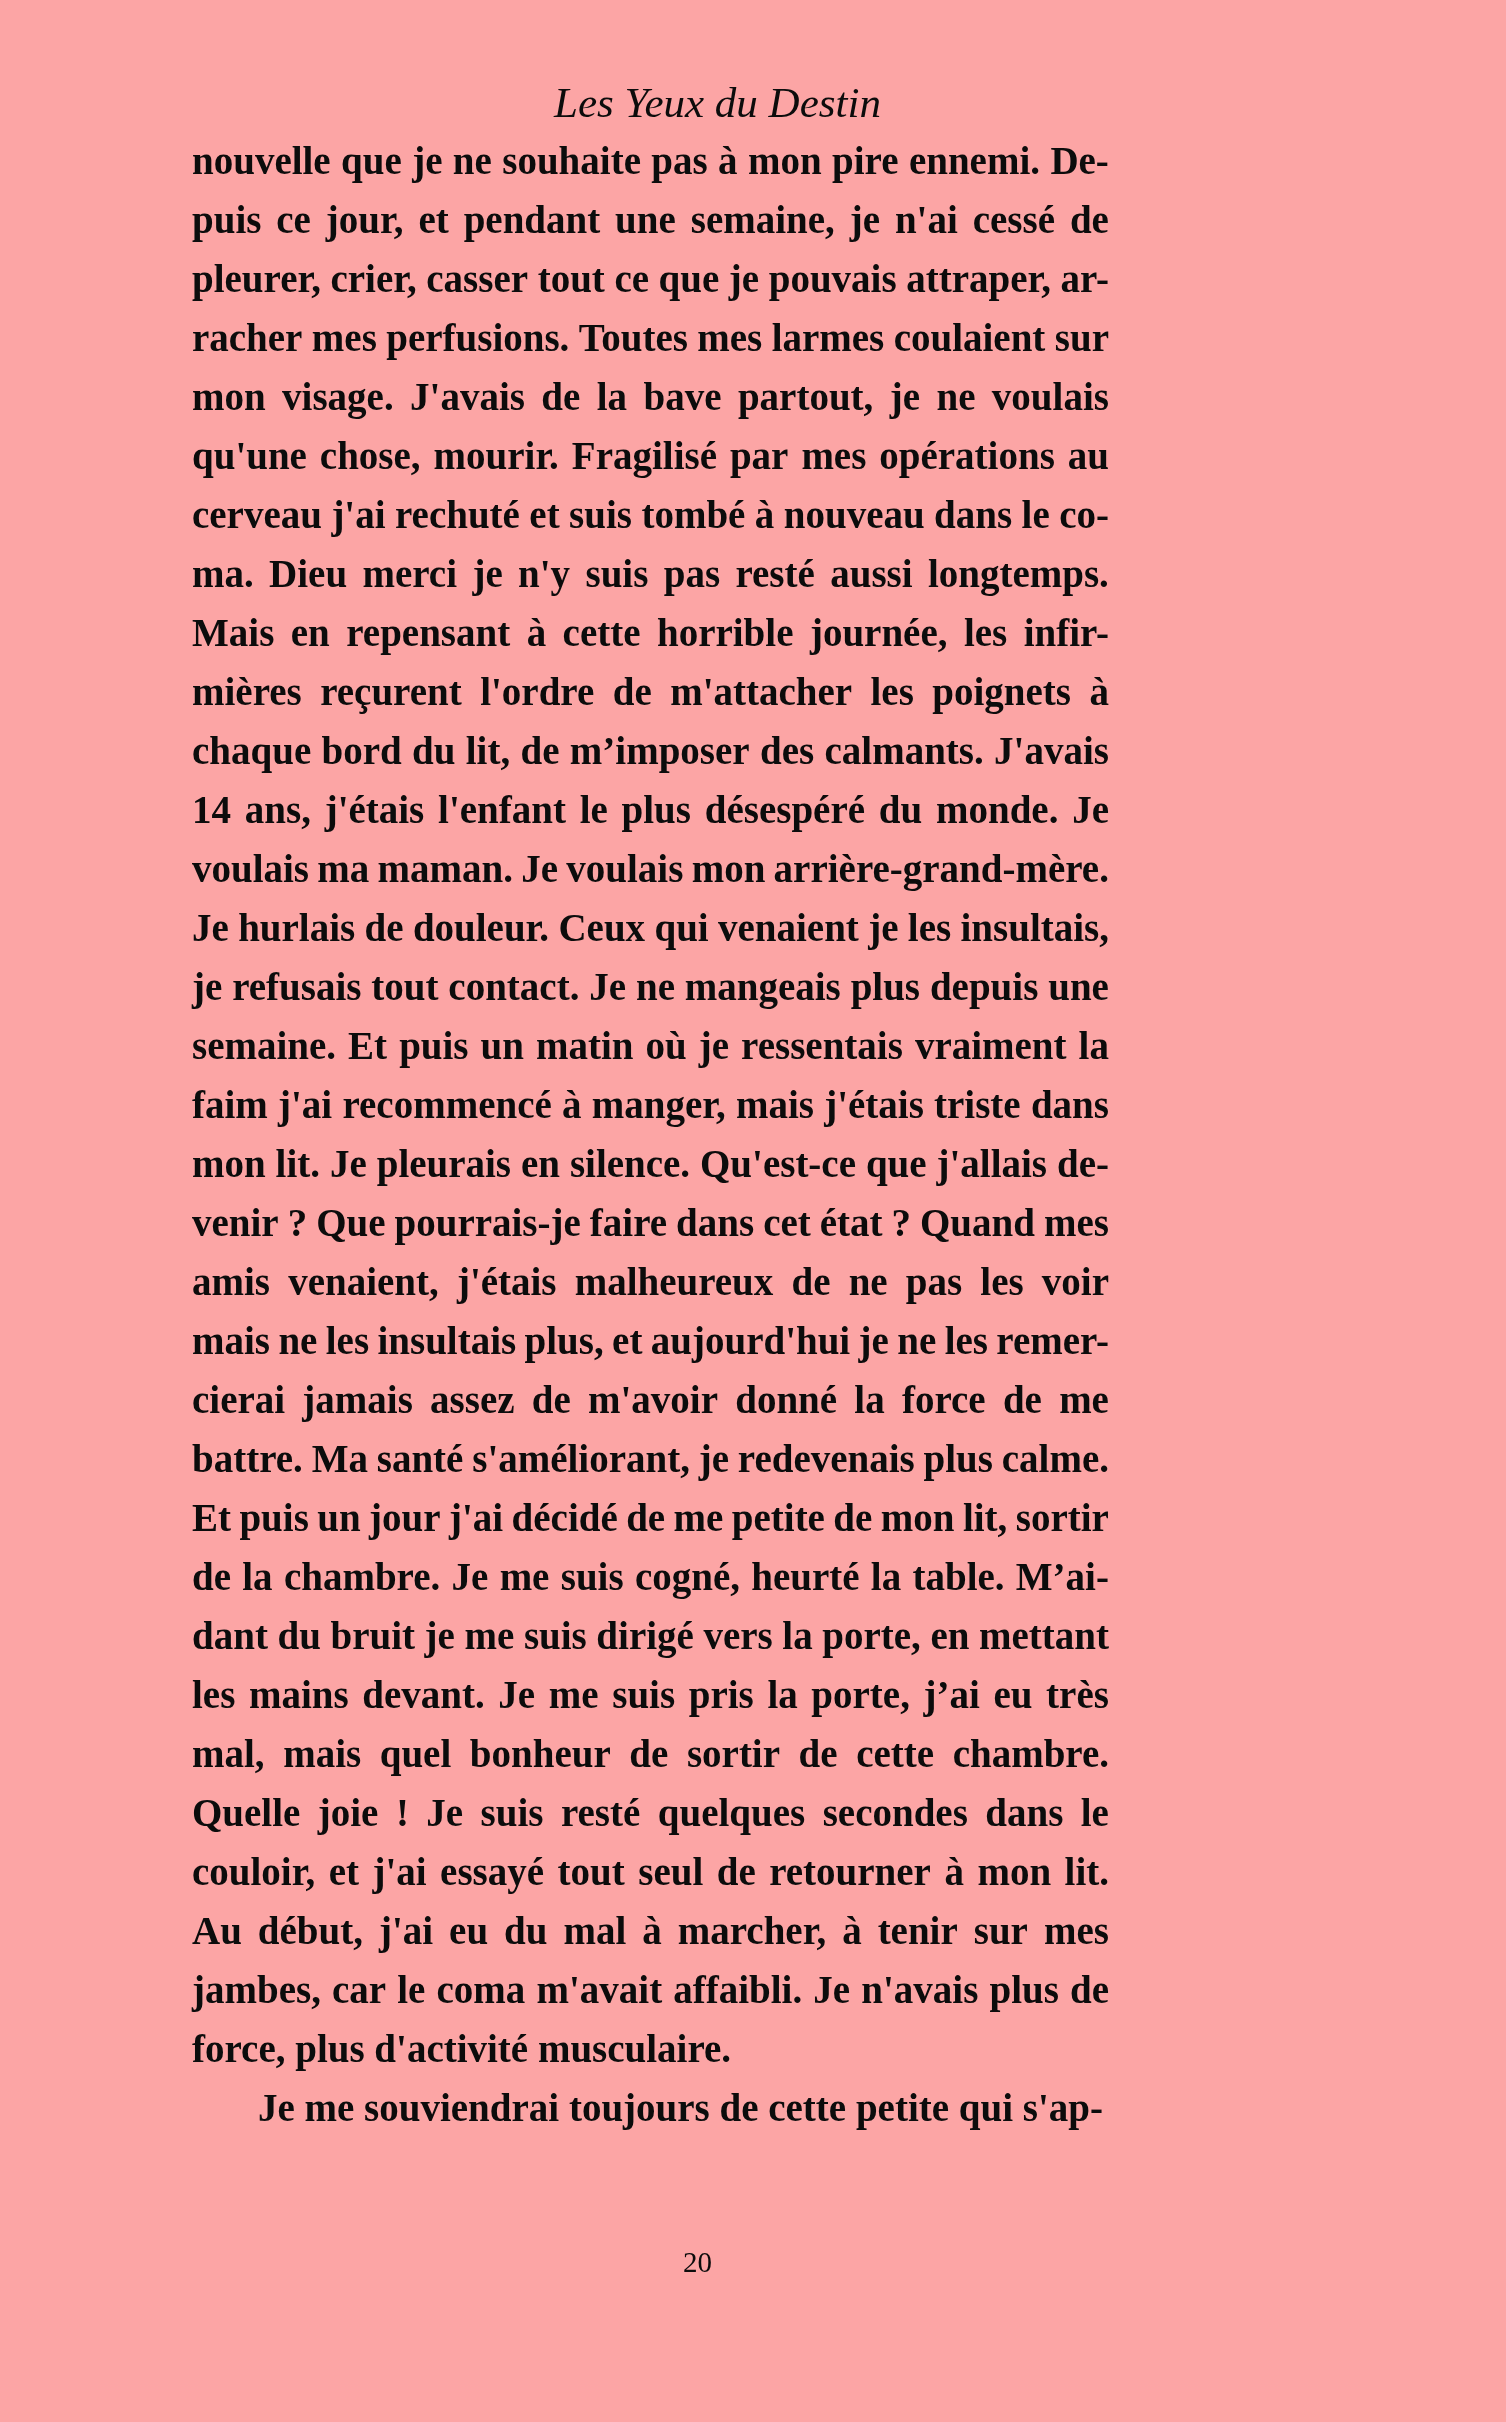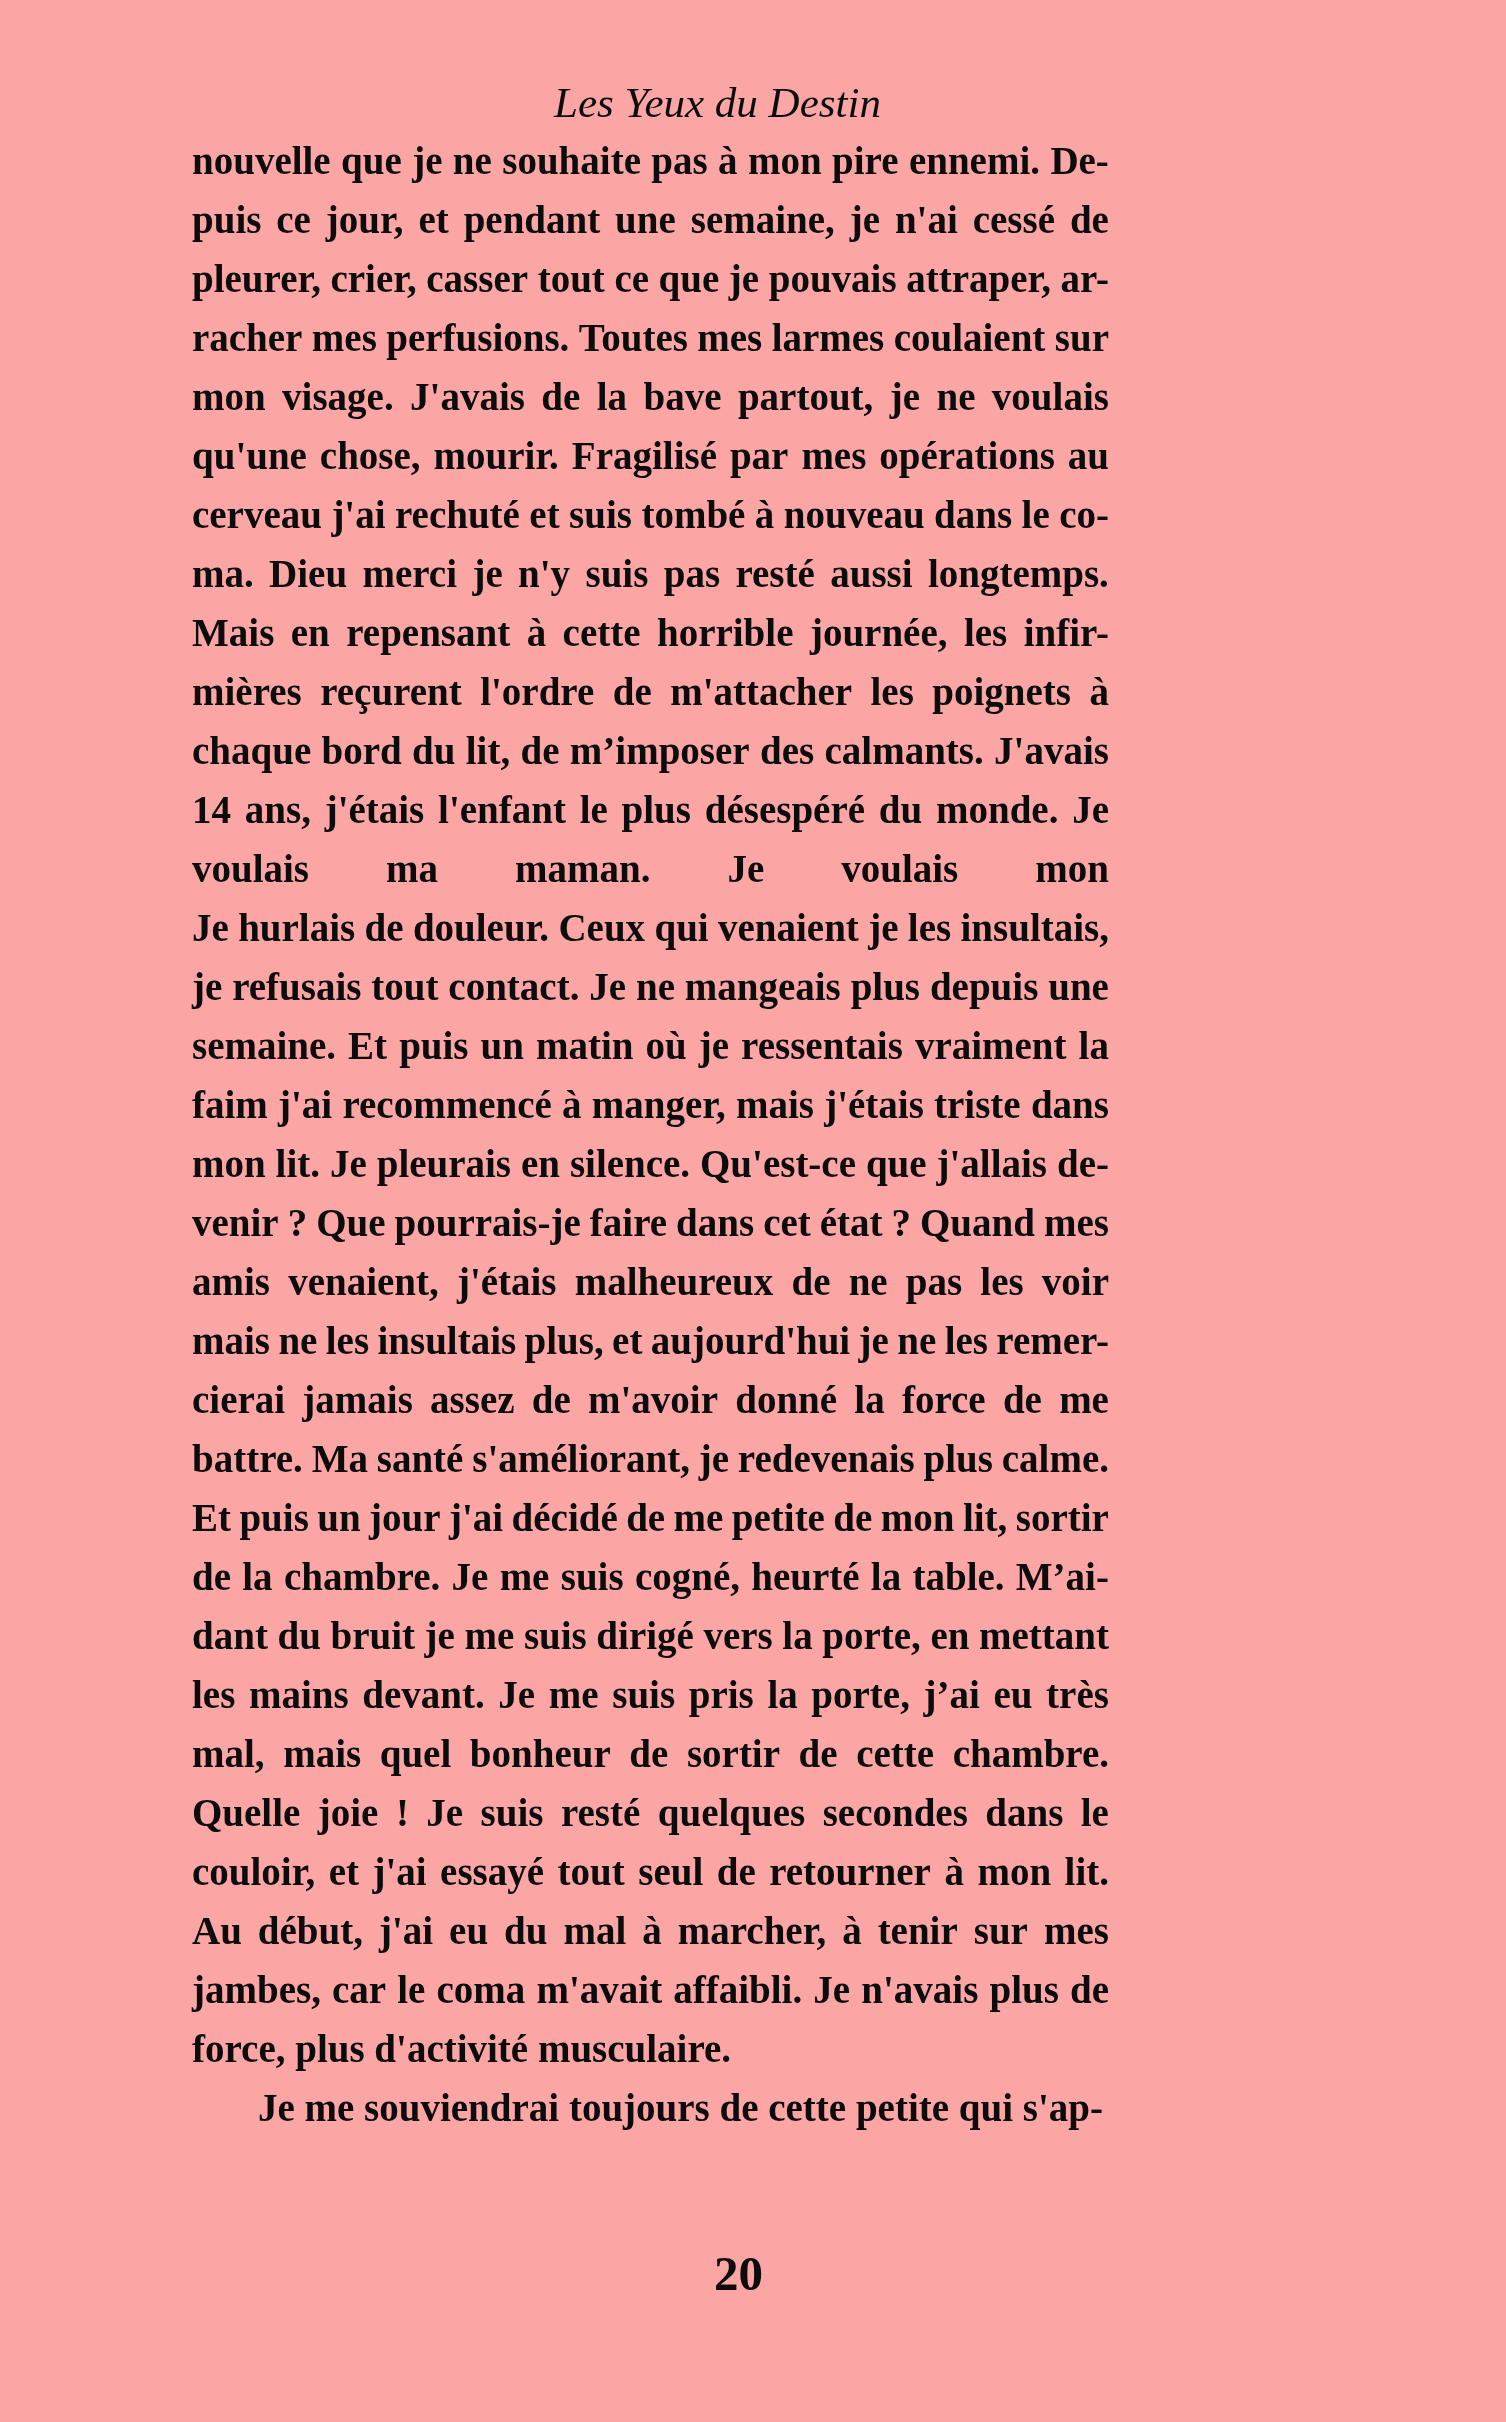--- a/index.html
+++ b/index.html
@@ -49,24 +49,23 @@
   .line.last {
     display: block;
     white-space: nowrap;
   }
   .paragraph.indent .line:first-child {
     text-indent: 66px;
   }
   .folio {
     position: absolute;
     top: 2245px;
-    left: 714px;
-    font-size: 49px;
+    left: 683px;
+    font-size: 29px;
     line-height: 1.2;
-    font-weight: bold;
   }
 </style>
 </head>
 <body>
 
 <div class="page">
   <div class="running-head">Les Yeux du Destin</div>
 
   <div class="text-block" id="text-block">
       <div class="paragraph">
@@ -209,20 +208,21 @@
           <span class="w">monde.</span>
           <span class="w">Je</span>
         </div>
         <div class="line">
           <span class="w">voulais</span>
           <span class="w">ma</span>
           <span class="w">maman.</span>
           <span class="w">Je</span>
           <span class="w">voulais</span>
           <span class="w">mon</span>
+          <span class="w">arrière-grand-mère.</span>
         </div>
         <div class="line">
           <span class="w">Je</span>
           <span class="w">hurlais</span>
           <span class="w">de</span>
           <span class="w">douleur.</span>
           <span class="w">Ceux</span>
           <span class="w">qui</span>
           <span class="w">venaient</span>
           <span class="w">je</span>

